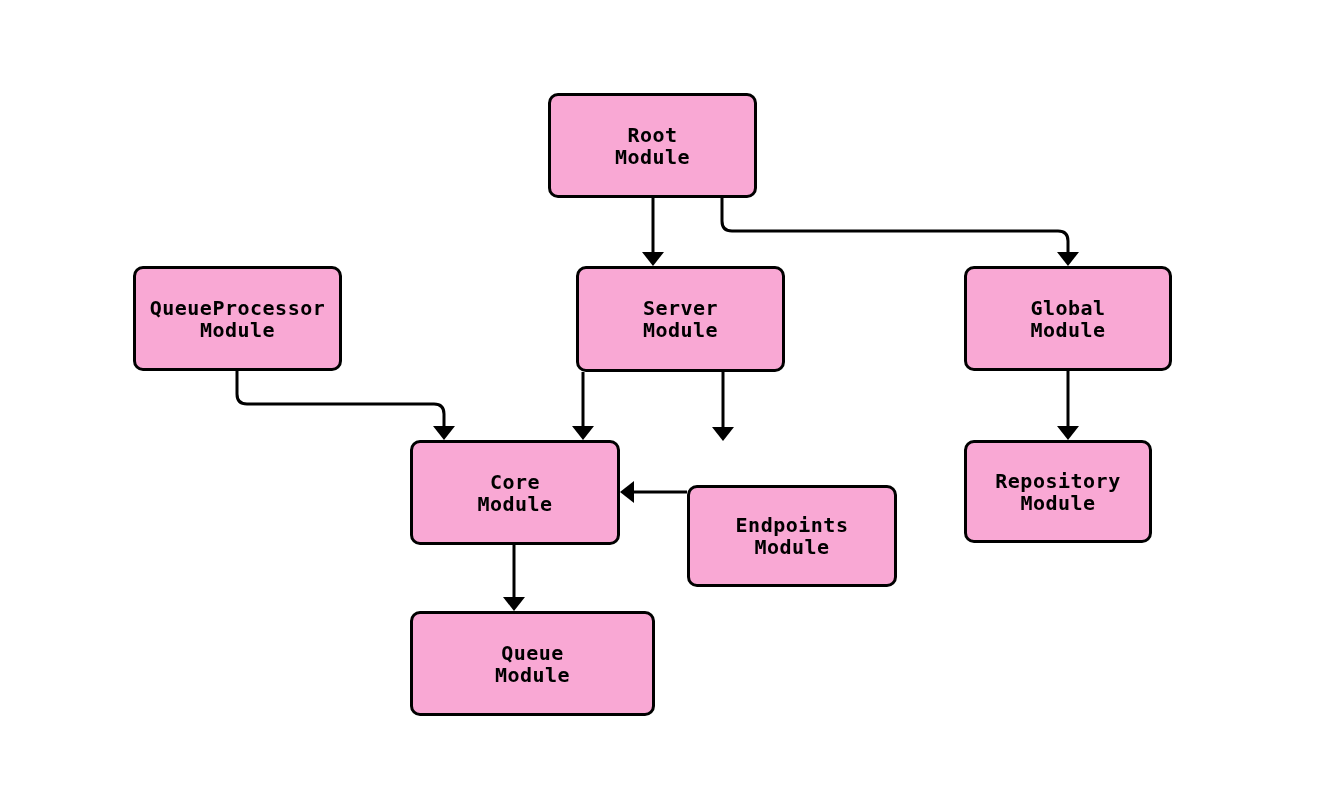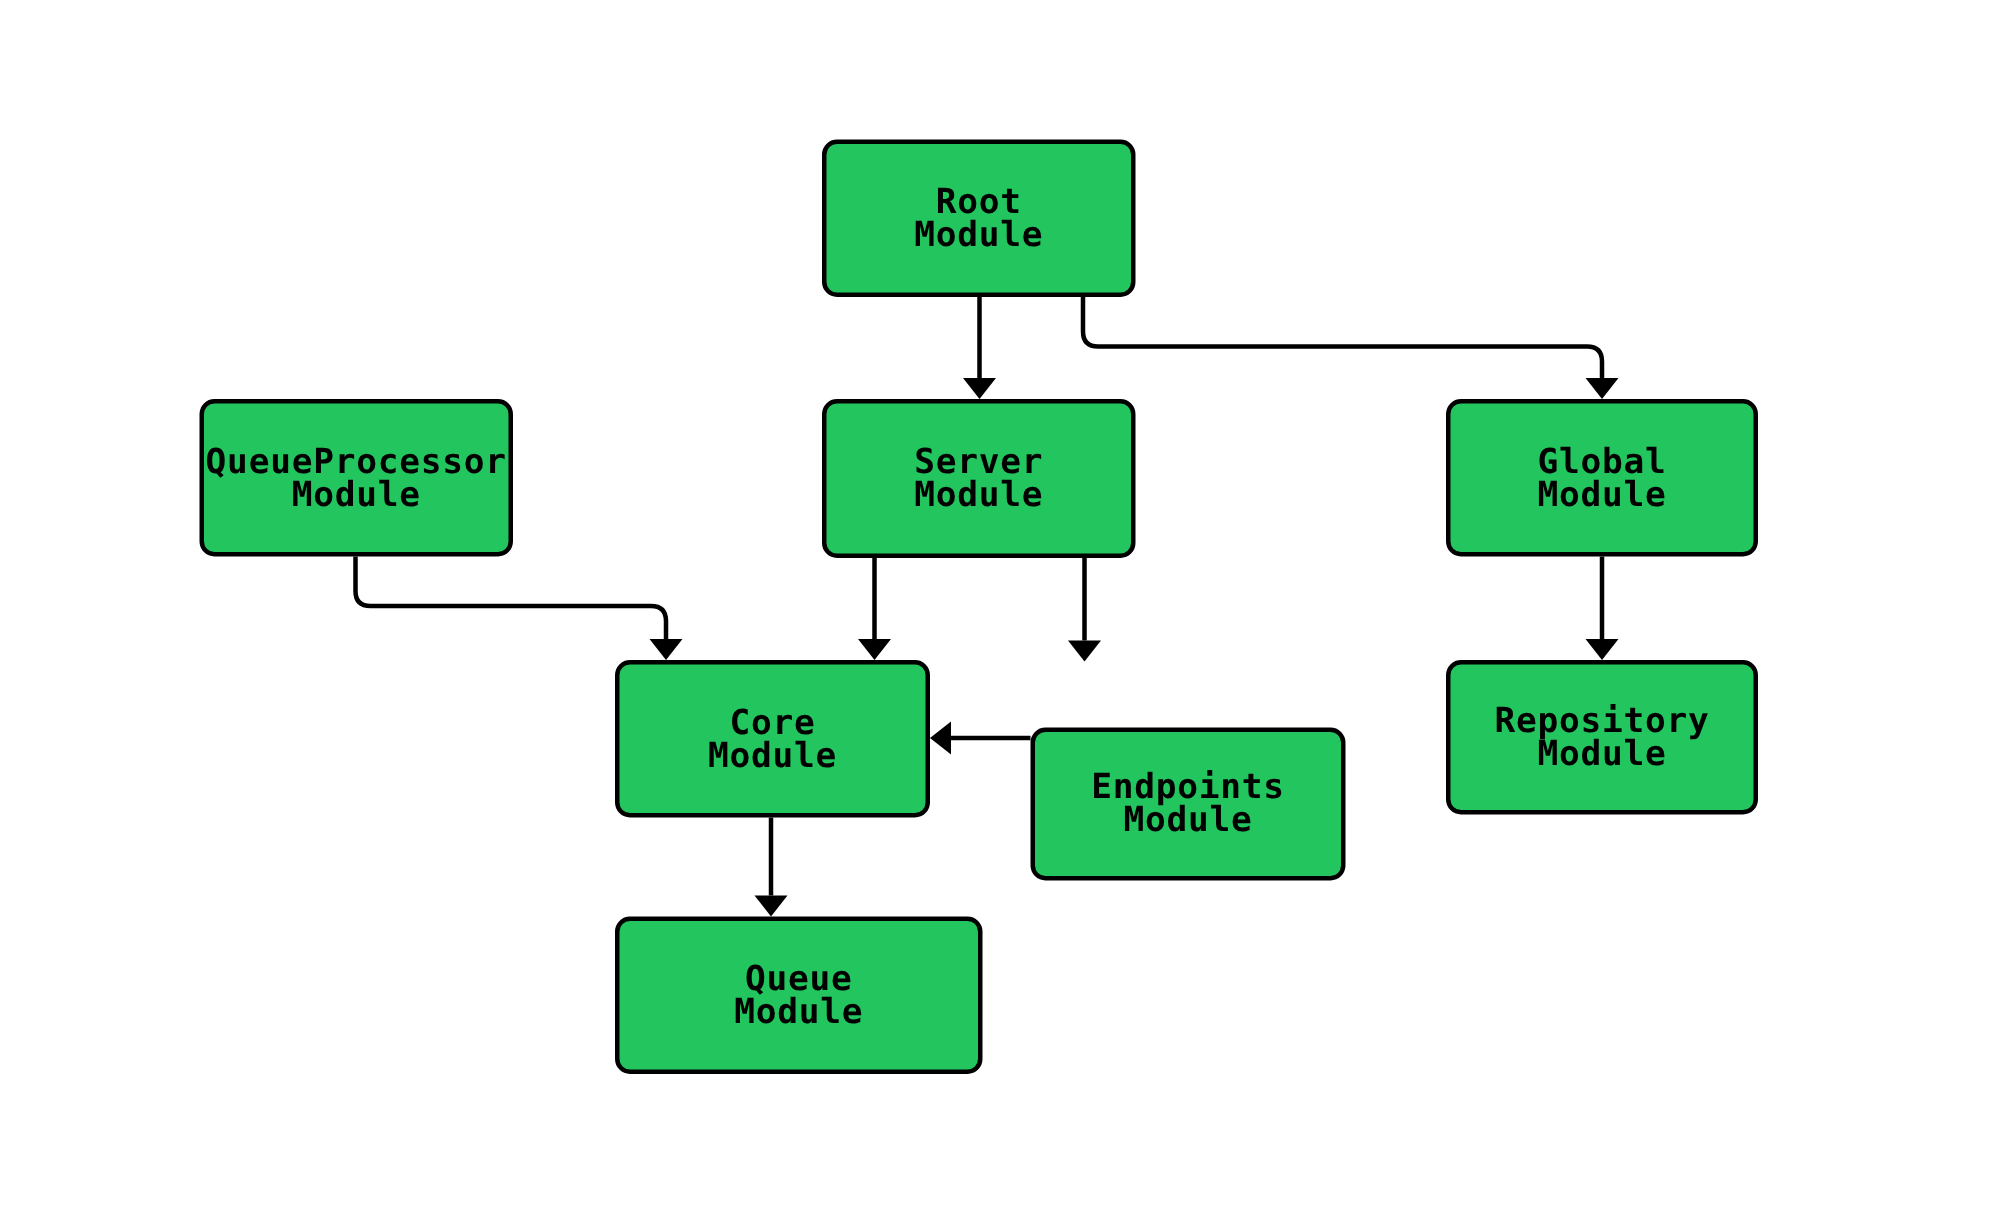--- a/index.html
+++ b/index.html
@@ -23,30 +23,30 @@
     height: 809px;
   }
   .edges-layer path.edge {
     fill: none;
     stroke: #000000;
     stroke-width: 3;
   }
   .node {
     position: absolute;
     box-sizing: border-box;
-    background: #22c55e;
+    background: #f9a8d4;
     border: 3px solid #000000;
     border-radius: 10px;
     display: flex;
     flex-direction: column;
     align-items: center;
     justify-content: center;
     text-align: center;
     font-weight: bold;
-    font-size: 23px;
+    font-size: 20px;
     line-height: 22px;
     color: #000000;
     letter-spacing: 0.5px;
   }
   .node span {
     display: block;
     white-space: nowrap;
   }
 </style>
 </head>
@@ -72,37 +72,37 @@
   </svg>
   <div id="nodes-layer">
       <div class="node" style="left: 548px; top: 93px; width: 209px; height: 105px;">
         <span>Root</span>
         <span>Module</span>
       </div>
       <div class="node" style="left: 133px; top: 266px; width: 209px; height: 105px;">
         <span>QueueProcessor</span>
         <span>Module</span>
       </div>
-      <div class="node" style="left: 548px; top: 266px; width: 209px; height: 106px;">
+      <div class="node" style="left: 576px; top: 266px; width: 209px; height: 106px;">
         <span>Server</span>
         <span>Module</span>
       </div>
       <div class="node" style="left: 964px; top: 266px; width: 208px; height: 105px;">
         <span>Global</span>
         <span>Module</span>
       </div>
       <div class="node" style="left: 410px; top: 440px; width: 210px; height: 105px;">
         <span>Core</span>
         <span>Module</span>
       </div>
       <div class="node" style="left: 687px; top: 441px; width: 210px; height: 102px; margin-top: 44px;">
         <span>Endpoints</span>
         <span>Module</span>
       </div>
-      <div class="node" style="left: 964px; top: 440px; width: 208px; height: 103px;">
+      <div class="node" style="left: 964px; top: 440px; width: 188px; height: 103px;">
         <span>Repository</span>
         <span>Module</span>
       </div>
       <div class="node" style="left: 410px; top: 611px; width: 245px; height: 105px;">
         <span>Queue</span>
         <span>Module</span>
       </div>
     </div>
 </div>
 

